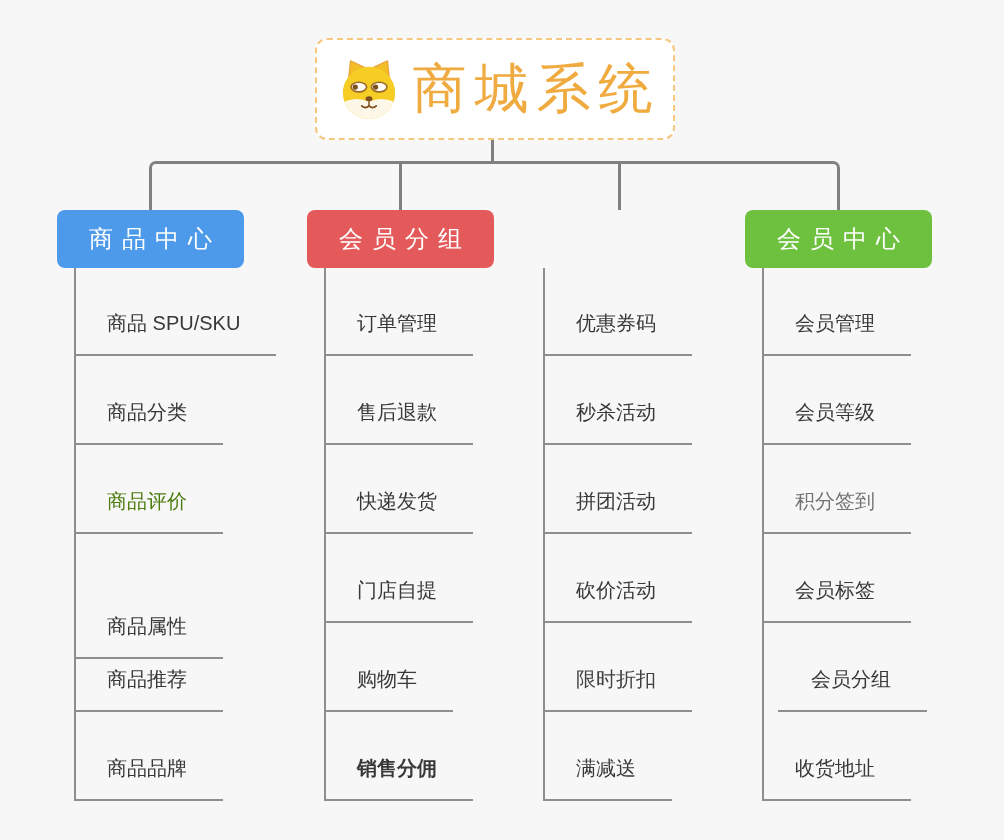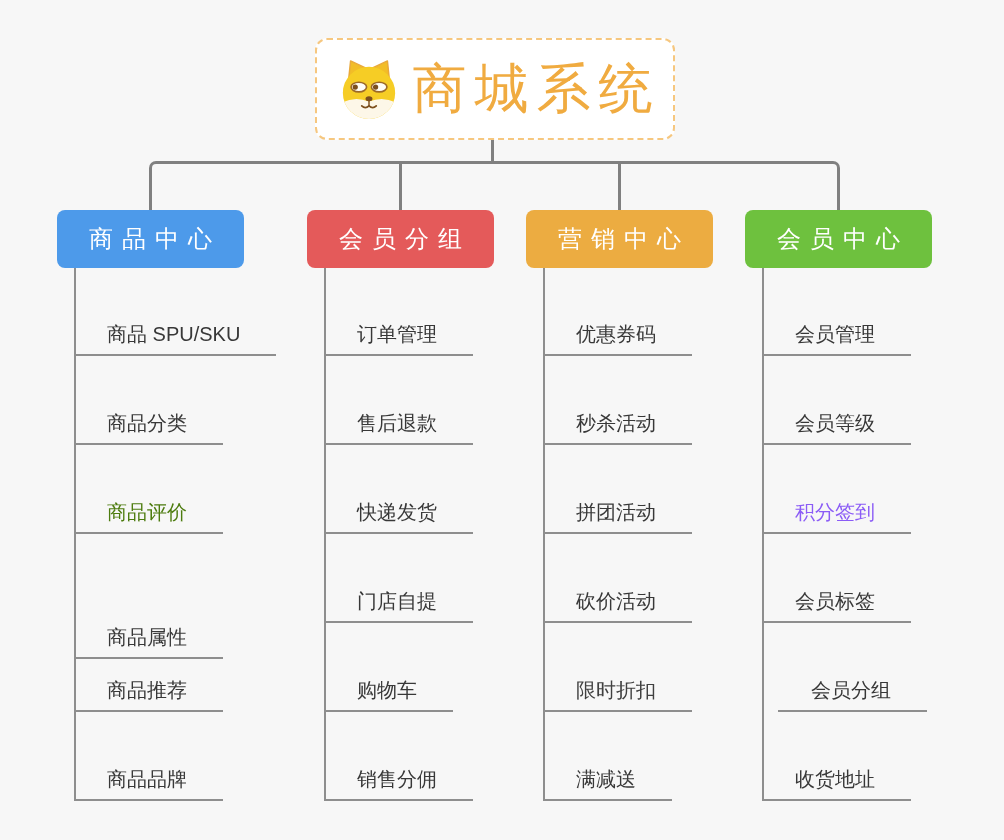--- a/index.html
+++ b/index.html
@@ -74,21 +74,21 @@
     letter-spacing: 9px;
     margin-right: -9px;
     white-space: nowrap;
   }
 
   
   .leaf-node {
     position: absolute;
     box-sizing: border-box;
     height: 36px;
-    padding: 0 36px 7px 33px;
+    padding: 0 36px 18px 33px;
     border-bottom: 2px solid #8E8E8E;
     display: flex;
     align-items: flex-end;
     font-size: 20px;
     color: #383838;
     white-space: nowrap;
     line-height: 1.25;
   }
 </style>
 </head>
@@ -136,34 +136,31 @@
     <div class="leaf-node" style="left: 74px; top: 765px; border-bottom-color: rgb(142, 142, 142); color: rgb(56, 56, 56);">商品品牌</div>
     <div class="branch-node" style="left: 307px; background: rgb(228, 90, 90);">
       <span class="branch-label">会员分组</span>
     </div>
     <div class="spine" style="left: 324px; top: 268px; height: 533px; background: rgb(142, 142, 142);"></div>
     <div class="leaf-node" style="left: 324px; top: 320px; border-bottom-color: rgb(142, 142, 142); color: rgb(56, 56, 56);">订单管理</div>
     <div class="leaf-node" style="left: 324px; top: 409px; border-bottom-color: rgb(142, 142, 142); color: rgb(56, 56, 56); font-family: Liberation Serif, serif;">售后退款</div>
     <div class="leaf-node" style="left: 324px; top: 498px; border-bottom-color: rgb(142, 142, 142); color: rgb(56, 56, 56);">快递发货</div>
     <div class="leaf-node" style="left: 324px; top: 587px; border-bottom-color: rgb(142, 142, 142); color: rgb(56, 56, 56);">门店自提</div>
     <div class="leaf-node" style="left: 324px; top: 676px; border-bottom-color: rgb(142, 142, 142); color: rgb(56, 56, 56);">购物车</div>
-    <div class="leaf-node" style="left: 324px; top: 765px; border-bottom-color: rgb(142, 142, 142); color: rgb(56, 56, 56);">销售分佣</div>
-    <div class="branch-node" style="left: 526px; background: rgb(236, 172, 65);">
-      <span class="branch-label">营销中心</span>
-    </div>
+    <div class="leaf-node" style="left: 324px; top: 765px; border-bottom-color: rgb(142, 142, 142); color: rgb(56, 56, 56); font-weight: bold;">销售分佣</div>
     <div class="spine" style="left: 543px; top: 268px; height: 533px; background: rgb(142, 142, 142);"></div>
     <div class="leaf-node" style="left: 543px; top: 320px; border-bottom-color: rgb(142, 142, 142); color: rgb(56, 56, 56);">优惠券码</div>
     <div class="leaf-node" style="left: 543px; top: 409px; border-bottom-color: rgb(142, 142, 142); color: rgb(56, 56, 56);">秒杀活动</div>
     <div class="leaf-node" style="left: 543px; top: 498px; border-bottom-color: rgb(142, 142, 142); color: rgb(56, 56, 56);">拼团活动</div>
     <div class="leaf-node" style="left: 543px; top: 587px; border-bottom-color: rgb(142, 142, 142); color: rgb(56, 56, 56);">砍价活动</div>
     <div class="leaf-node" style="left: 543px; top: 676px; border-bottom-color: rgb(142, 142, 142); color: #404040;">限时折扣</div>
     <div class="leaf-node" style="left: 543px; top: 765px; border-bottom-color: rgb(142, 142, 142); color: rgb(56, 56, 56);">满减送</div>
     <div class="branch-node" style="left: 745px; background: rgb(110, 193, 62);">
       <span class="branch-label">会员中心</span>
     </div>
     <div class="spine" style="left: 762px; top: 268px; height: 533px; background: rgb(142, 142, 142);"></div>
     <div class="leaf-node" style="left: 762px; top: 320px; border-bottom-color: rgb(142, 142, 142); color: rgb(56, 56, 56);">会员管理</div>
     <div class="leaf-node" style="left: 762px; top: 409px; border-bottom-color: rgb(142, 142, 142); color: rgb(56, 56, 56);">会员等级</div>
-    <div class="leaf-node" style="left: 762px; top: 498px; border-bottom-color: rgb(142, 142, 142); color: #8b5cf6;">积分签到</div>
+    <div class="leaf-node" style="left: 762px; top: 498px; border-bottom-color: rgb(142, 142, 142); color: #737373;">积分签到</div>
     <div class="leaf-node" style="left: 762px; top: 587px; border-bottom-color: rgb(142, 142, 142); color: rgb(56, 56, 56);">会员标签</div>
     <div class="leaf-node" style="left: 762px; top: 676px; border-bottom-color: rgb(142, 142, 142); color: rgb(56, 56, 56); margin-left: 16px;">会员分组</div>
     <div class="leaf-node" style="left: 762px; top: 765px; border-bottom-color: rgb(142, 142, 142); color: rgb(56, 56, 56);">收货地址</div>
   </div>
 
 </body></html>

